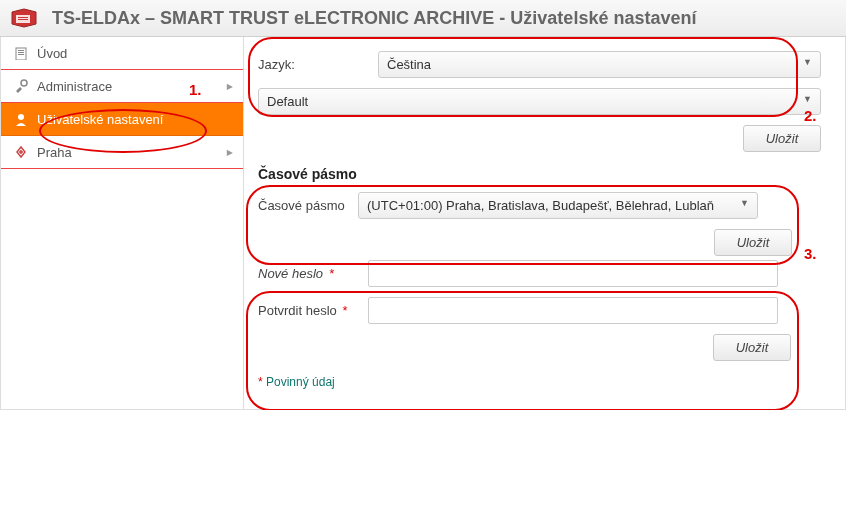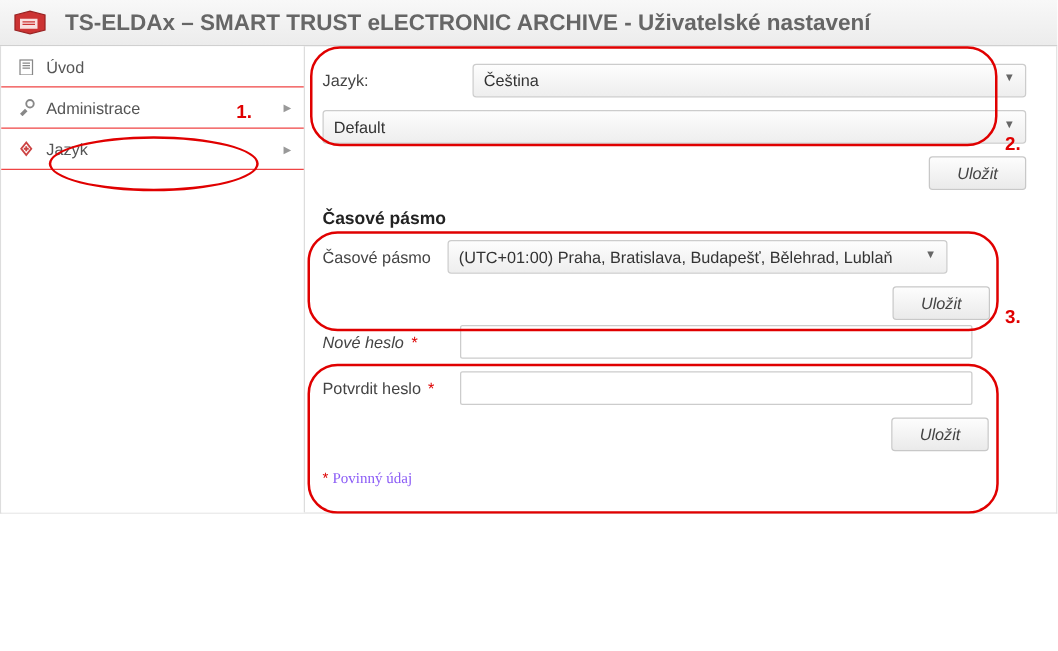--- a/index.html
+++ b/index.html
@@ -128,21 +128,21 @@
     
     .section-heading {
       font-weight: bold;
       color: #222;
       margin: 8px 0 10px 0;
       font-size: 14px;
     }
     
     .footnote { color: #d00; font-size: 12px; margin-top: 4px; }
     .footnote-star { color: #d00; }
-    .footnote-text { color: #8b5cf6; font-family: Liberation Serif, serif; }
+    .footnote-text { color: #0f766e; }
     
     
     .anno {
       position: absolute;
       border: 2.5px solid #e00000;
       border-radius: 24px;
       pointer-events: none;
     }
     .anno-num {
       position: absolute;
@@ -192,28 +192,37 @@
     <div class="sidebar-item">
       <span class="icon">
         <svg width="14" height="14" viewBox="0 0 14 14">
             <path d="M2 12 L6 8 L8 10 L4 14 Z" fill="#888"></path>
             <circle cx="10" cy="4" r="3" fill="none" stroke="#888" stroke-width="1.5"></circle>
           </svg>
       </span>
       <span>Administrace</span>
       <span class="expand-icon">▶</span>
     </div>
+    <div class="sidebar-item active">
+      <span class="icon">
+        <svg width="14" height="14" viewBox="0 0 14 14">
+            <circle cx="7" cy="5" r="3" fill="#fff"></circle>
+            <path d="M2 14 Q7 8 12 14" fill="#fff"></path>
+          </svg>
+      </span>
+      <span>Uživatelské nastavení</span>
+    </div>
     <div class="sidebar-item">
       <span class="icon">
         <svg width="14" height="14" viewBox="0 0 14 14">
             <path d="M7 2 L3 7 L7 12 L11 7 Z" fill="none" stroke="#c44" stroke-width="1.5"></path>
             <path d="M5 7 L9 7 M7 5 L7 9" stroke="#c44" stroke-width="1.5"></path>
           </svg>
       </span>
-      <span>Jazyk</span>
+      <span>Praha</span>
       <span class="expand-icon">▶</span>
     </div>
 
     <div class="anno-ellipse" style="left:38px; top:72px;"></div>
     <span class="anno-num" style="left:188px; top:44px;">1.</span>
   </div>
 
   <div class="content">
 
     <div class="form-row">

